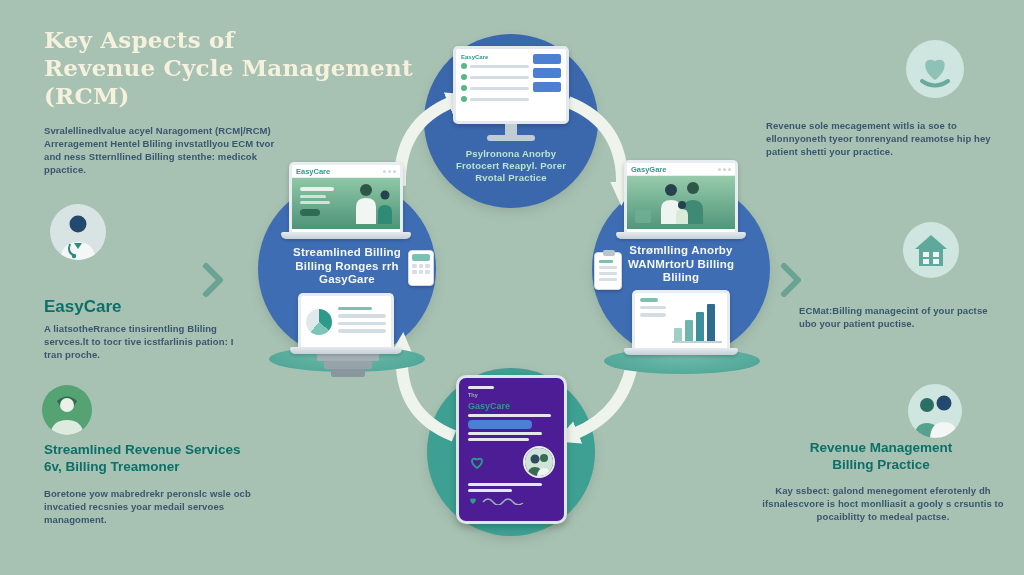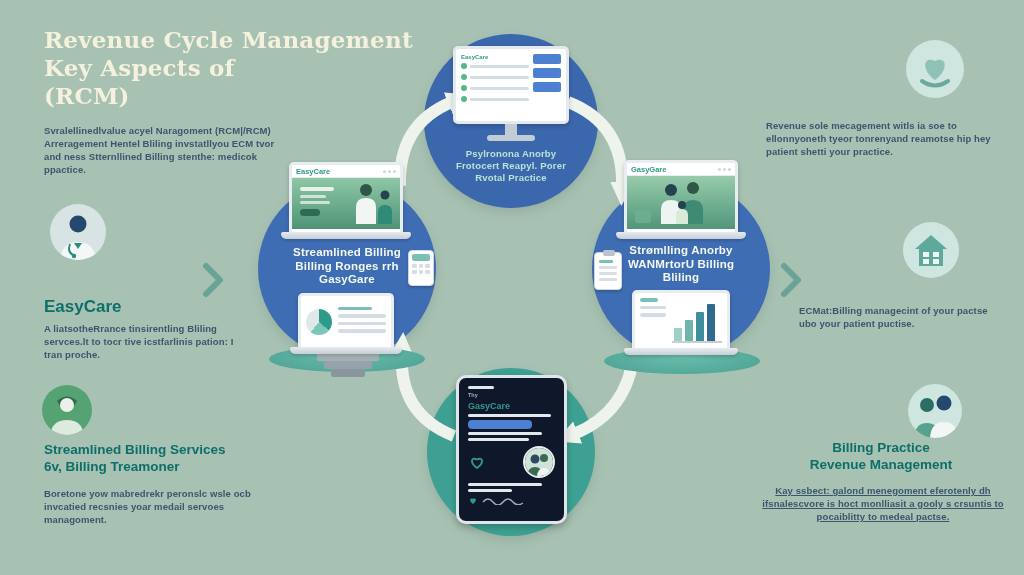--- a/index.html
+++ b/index.html
@@ -24,21 +24,21 @@
   .teal-head { position:absolute; z-index:5; color:#0d6f68; font-weight:700; }
   .teal-head span { display:block; }
   #intro        { left:44px;  top:124px; width:238px; }
   #easycare-h   { left:44px;  top:297px; font-size:17px; }
   #easycare-b   { left:44px;  top:322px; width:208px; }
   #stream-h     { left:44px;  top:441px; font-size:13.5px; line-height:17px; }
   #stream-b     { left:44px;  top:487px; width:228px; }
   #rev-top-b    { left:766px; top:119px; width:232px; }
   #bill-mid-b   { left:799px; top:304px; width:198px; }
   #rev-bot-h    { left:770px; top:439px; width:222px; font-size:13.5px; line-height:17px; text-align:center; }
-  #rev-bot-b    { left:758px; top:484px; width:250px; text-align:center;text-decoration:underline; }
+  #rev-bot-b    { left:758px; top:484px; width:250px; text-align:center; }
 
   
   .badge { position:absolute; z-index:5; }
   #badge-doctor { left:50px;  top:204px; width:56px; height:56px; }
   #badge-person { left:42px;  top:385px; width:50px; height:50px; }
   #badge-heart  { left:906px; top:40px;  width:58px; height:58px; }
   #badge-house  { left:903px; top:222px; width:56px; height:56px; }
   #badge-people { left:908px; top:384px; width:54px; height:54px; }
   .badge svg { width:100%; height:100%; display:block; }
 
@@ -110,21 +110,21 @@
   .saucer { position:absolute; z-index:4; border-radius:50%;
     background:radial-gradient(ellipse at 50% 30%, #6dbcad, #49a191); }
   #saucer-left  { left:269px; top:346px; width:156px; height:26px; }
   #saucer-right { left:604px; top:348px; width:156px; height:26px; }
   .pod { position:absolute; z-index:5; border-radius:2px; }
   #pod-1 { left:317px; top:353px; width:62px; height:8px; background:#a5b0b6; }
   #pod-2 { left:324px; top:361px; width:48px; height:8px; background:#97a3aa; }
   #pod-3 { left:331px; top:369px; width:34px; height:8px; background:#8a969d; }
 
   .tablet { position:absolute; left:456px; top:375px; width:111px; height:149px; z-index:6;
-    background:#0f172a; border:3px solid #dfe6ea; border-radius:10px;
+    background:#4c1d95; border:3px solid #dfe6ea; border-radius:10px;
     box-shadow:0 3px 7px rgba(0,0,0,.22); padding:8px 9px; overflow:hidden;
     display:flex; flex-direction:column; gap:3px; }
   .t-line { height:3px; background:#e3e8ec; border-radius:2px; }
   .w30{width:30%;} .w50{width:50%;} .w70{width:70%;} .w85{width:85%;} .w95{width:95%;}
   .t-brand-top { font-size:5.5px; color:#9fb0ba; font-weight:700; line-height:6px; }
   .t-brand { font-size:9px; font-weight:700; color:#2e9a8a; line-height:10px; }
   .t-btn { width:64px; height:9px; background:#4d7fd3; border-radius:4px; }
   .t-mid { display:flex; align-items:center; justify-content:space-between; margin:2px 0; }
   .t-heart svg { display:block; }
   .t-photo { width:32px; height:32px; border-radius:50%; overflow:hidden; border:2px solid #e8eef0; }
@@ -170,22 +170,22 @@
     </g>
     <g>
       <path d="M 206 266 L 220 280 L 206 294" stroke="#55988a" stroke-opacity=".75" stroke-width="6" fill="none" stroke-linecap="round" stroke-linejoin="round"></path>
     </g>
     <g>
       <path d="M 784 266 L 798 280 L 784 294" stroke="#55988a" stroke-opacity=".75" stroke-width="6" fill="none" stroke-linecap="round" stroke-linejoin="round"></path>
     </g>
   </svg>
 
   <h1 class="title">
+    <span>Key Aspects of</span>
     <span>Revenue Cycle Management</span>
-    <span>Key Aspects of</span>
     <span>(RCM)</span>
   </h1>
   <p class="para" id="intro">Svralellinedlvalue acyel Naragoment (RCM|/RCM) Arreragement Hentel Bliling invstatllyou ECM tvor and ness Stternllined Billing stenthe: medicok ppactice.</p>
 
   <div class="badge" id="badge-doctor">
     <svg viewBox="0 0 56 56">
       <defs>
           <clipPath id="dc">
             <circle cx="28" cy="28" r="28"></circle>
           </clipPath>
@@ -212,21 +212,21 @@
         </defs>
       <circle cx="25" cy="25" r="25" fill="#55a273"></circle>
       <g clip-path="url(#gp)">
         <path d="M15 16 q10 -9 20 0 l-3 5 h-14 z" fill="#2f6b4f"></path>
         <circle cx="25" cy="20" r="7" fill="#e9f1e9"></circle>
         <path d="M8 50 q2 -15 17 -15 q15 0 17 15 z" fill="#dcebdd"></path>
       </g>
     </svg>
   </div>
   <h2 class="teal-head" id="stream-h">
-    <span>Streamlined Billing Services</span>
+    <span>Streamlined Revenue Services</span>
     <span>6v, Billing Treamoner</span>
   </h2>
   <p class="para" id="stream-b">Boretone yow mabredrekr peronslc wsle ocb invcatied recsnies yoar medail servoes managoment.</p>
 
   <div class="badge" id="badge-heart">
     <svg viewBox="0 0 58 58">
       <circle cx="29" cy="29" r="29" fill="#cfe5df"></circle>
       <path d="M29 40 C15 30 17 15 29 21 C41 15 43 30 29 40 Z" fill="#8fc2b6"></path>
       <path d="M16 41 q13 9 26 0" stroke="#6aa99c" stroke-width="4" fill="none" stroke-linecap="round"></path>
     </svg>
@@ -256,22 +256,22 @@
       <circle cx="27" cy="27" r="27" fill="#cfe5df"></circle>
       <g clip-path="url(#pp)">
         <circle cx="19" cy="21" r="7" fill="#2c6e63"></circle>
         <path d="M6 54 q1 -15 13 -15 q12 0 13 15 z" fill="#57a28f"></path>
         <circle cx="36" cy="19" r="7.5" fill="#24496e"></circle>
         <path d="M22 54 q1 -16 14 -16 q13 0 14 16 z" fill="#f2f6f4"></path>
       </g>
     </svg>
   </div>
   <h2 class="teal-head" id="rev-bot-h">
+    <span>Revenue Management</span>
     <span>Billing Practice</span>
-    <span>Revenue Management</span>
   </h2>
   <p class="para" id="rev-bot-b">Kay ssbect: galond menegoment eferotenly dh ifsnalescvore is hoct monlliasit a gooly s crsuntis to pocaiblitty to medeal pactse.</p>
 
   <div class="cycle-circle" id="circle-top"></div>
   <div class="cycle-circle" id="circle-left"></div>
   <div class="cycle-circle" id="circle-right"></div>
   <div class="cycle-circle" id="circle-bottom"></div>
 
   <div class="monitor">
     <div class="monitor-screen">

